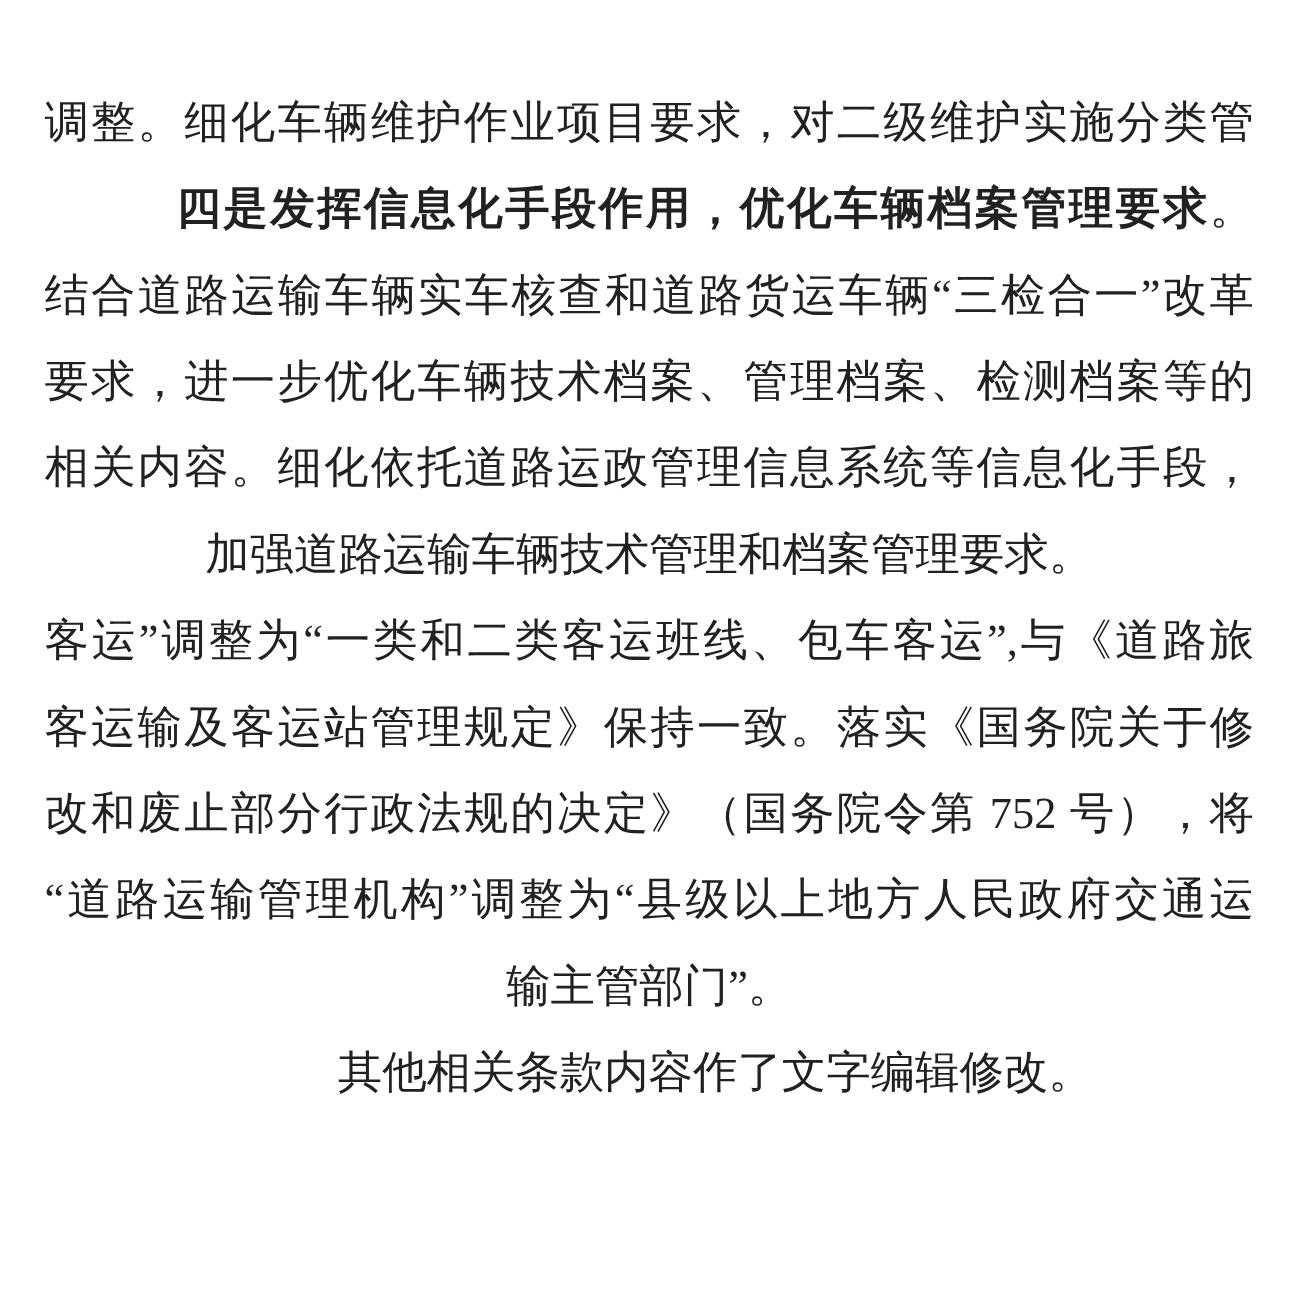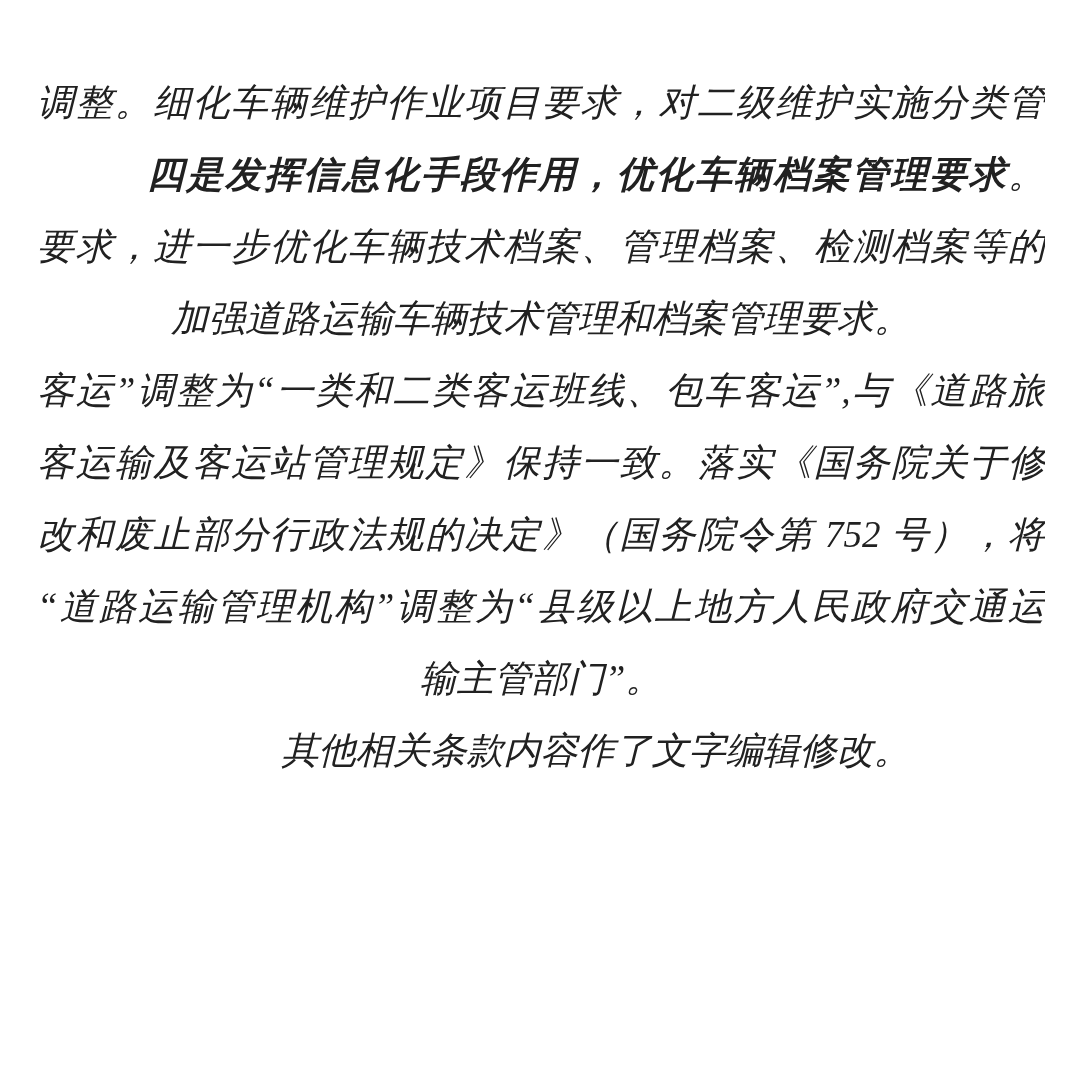--- a/index.html
+++ b/index.html
@@ -14,21 +14,20 @@
     box-sizing: border-box;
     width: 1080px;
     height: 1076px;
     padding: 67px 35px 0 37px;
     background: #ffffff;
     font-family: "Liberation Serif", "DejaVu Serif", serif;
     color: #212121;
   }
   .doc-lines {
     width: 1008px;
-    font-style: italic;
   }
   .line {
     font-size: 37px;
     line-height: 72px;
     height: 72px;
     overflow: hidden;
     text-align: center;
     letter-spacing: 0;
   }
   .line.justify {
@@ -46,21 +45,23 @@
     font-weight: 400;
   }
 </style>
 </head>
 <body>
 
 <div class="page">
   <div class="doc-lines" id="doc-lines">
       <div class="line justify"><span class="seg-regular">调整。细化车辆维护作业项目要求，对二级维护实施分类管</span></div>
       <div class="line justify indent"><span class="seg-bold">四是发挥信息化手段作用，优化车辆档案管理要求</span><span class="seg-regular">。</span></div>
+      <div class="line justify"><span class="seg-regular">结合道路运输车辆实车核查和道路货运车辆“三检合一”改革</span></div>
       <div class="line justify"><span class="seg-regular">要求，进一步优化车辆技术档案、管理档案、检测档案等的</span></div>
+      <div class="line justify"><span class="seg-regular">相关内容。细化依托道路运政管理信息系统等信息化手段，</span></div>
       <div class="line"><span class="seg-regular">加强道路运输车辆技术管理和档案管理要求。</span></div>
       <div class="line justify"><span class="seg-regular">客运”调整为“一类和二类客运班线、包车客运”,与《道路旅</span></div>
       <div class="line justify"><span class="seg-regular">客运输及客运站管理规定》保持一致。落实《国务院关于修</span></div>
       <div class="line justify"><span class="seg-regular">改和废止部分行政法规的决定》（国务院令第 752 号），将</span></div>
       <div class="line justify"><span class="seg-regular">“道路运输管理机构”调整为“县级以上地方人民政府交通运</span></div>
       <div class="line"><span class="seg-regular">输主管部门”。</span></div>
       <div class="line indent"><span class="seg-regular">其他相关条款内容作了文字编辑修改。</span></div>
     </div>
 </div>
 

